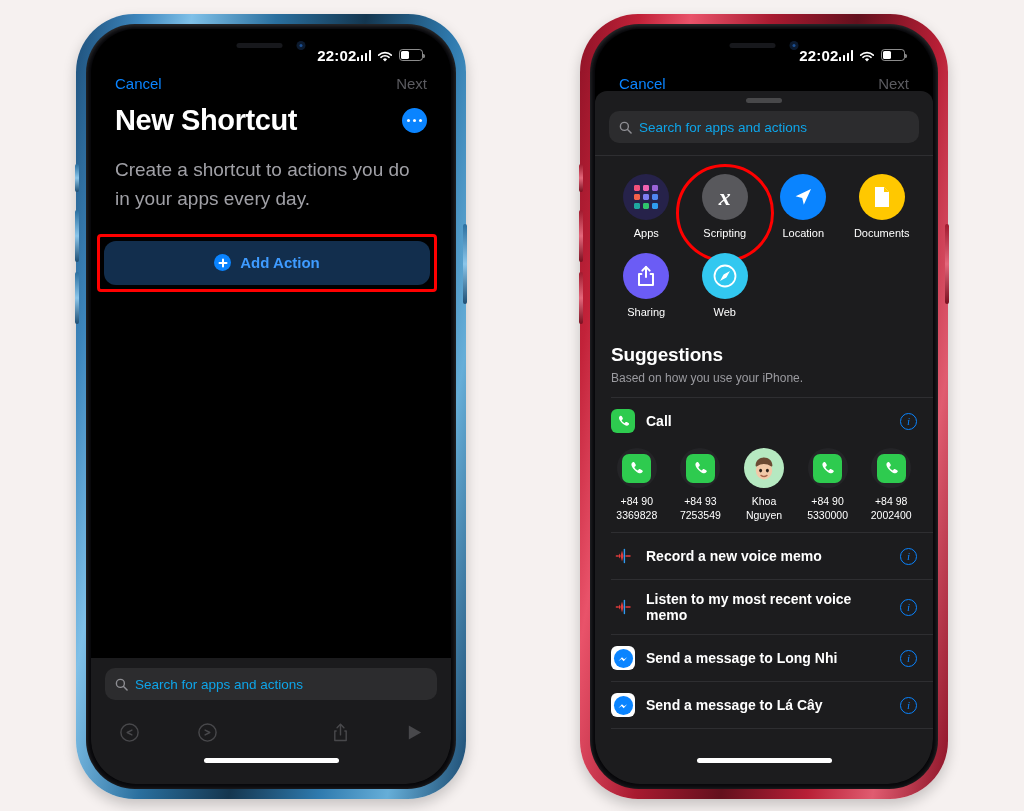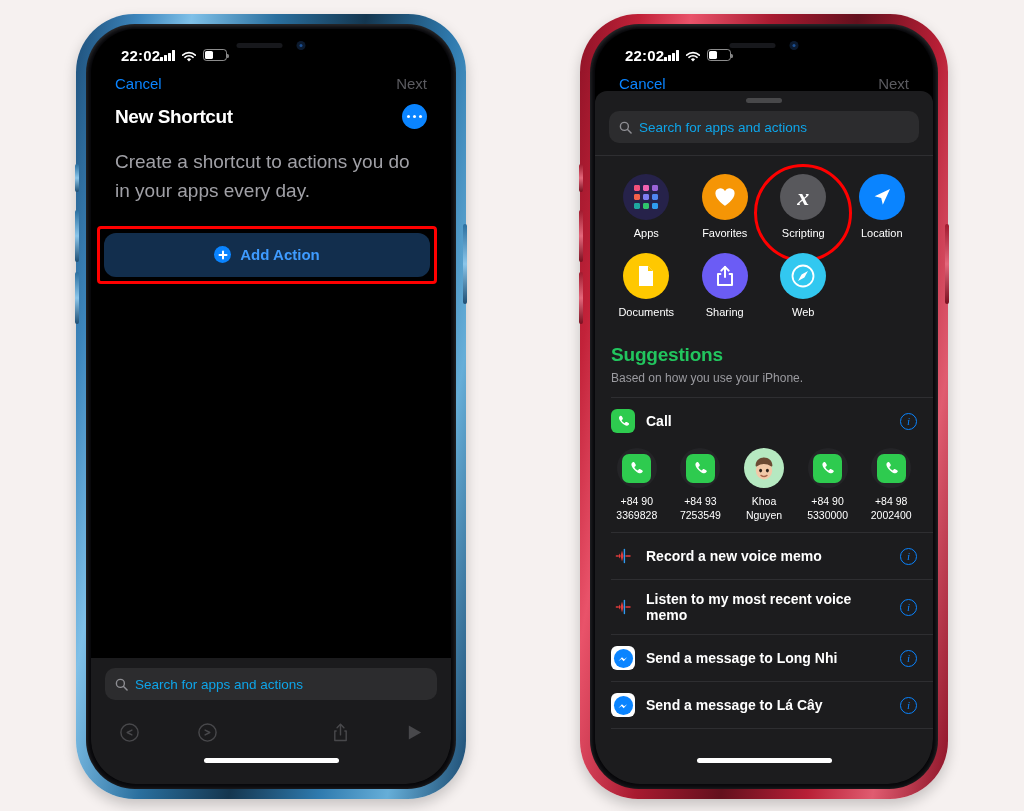--- a/index.html
+++ b/index.html
@@ -42,21 +42,21 @@
   }
   .sidebtn { position: absolute; border-radius: 2px; }
   .sidebtn.l { left: -1px; width: 4px; }
   .sidebtn.r { right: -1px; width: 4px; }
   .blue .sidebtn { background: linear-gradient(180deg,#2b6f9f,#8cc6ea,#1e4e73); }
   .red .sidebtn { background: linear-gradient(180deg,#a01a2e,#e4687c,#7a0f1f); }
 
   
   .statusbar {
     position: relative; height: 42px;
-    display: flex; align-items: center; justify-content: flex-start;
+    display: flex; align-items: center; justify-content: flex-end;
     padding: 10px 28px 0 30px; color: #fff;
   }
   .clock { font-size: 15px; font-weight: bold; letter-spacing: .2px; }
   .status-right { display: flex; align-items: center; gap: 6px; }
   .sig { display: flex; align-items: flex-end; gap: 1.5px; height: 11px; }
   .sig i { display: block; width: 2.5px; background: #fff; border-radius: .5px; }
   .sig i:nth-child(1){height:4px} .sig i:nth-child(2){height:6px}
   .sig i:nth-child(3){height:8px} .sig i:nth-child(4){height:11px}
   .wifi { width: 16px; height: 12px; position: relative; }
   .batt {
@@ -80,21 +80,21 @@
   .navrow {
     display: flex; justify-content: space-between; align-items: center;
     padding: 4px 24px 0 24px; font-size: 15px;
   }
   .nav-cancel { color: #0a84ff; }
   .nav-next { color: #5b5b60; }
   .titlerow {
     display: flex; align-items: center; justify-content: space-between;
     padding: 12px 24px 0 24px;
   }
-  .bigtitle { color: #fff; font-size: 19px; font-weight: bold; letter-spacing: -.4px; }
+  .bigtitle { color: #fff; font-size: 29px; font-weight: bold; letter-spacing: -.4px; }
   .dots-btn {
     width: 25px; height: 25px; border-radius: 50%; background: #0a84ff;
     display: flex; align-items: center; justify-content: center; gap: 2.5px;
   }
   .dots-btn i { width: 3.6px; height: 3.6px; border-radius: 50%; background: #fff; display: block; }
   .subtitle {
     color: #a0a0a6; font-size: 19px; line-height: 1.55;
     padding: 18px 24px 0 24px;
   }
   .addwrap { margin: 20px 14px 0 6px; border: 3px solid #ff0000; border-radius: 4px; padding: 4px; }
@@ -151,21 +151,21 @@
   .cat-ic { width: 46px; height: 46px; border-radius: 50%; display: flex; align-items: center; justify-content: center; }
   .cat-lb { color: #fff; font-size: 11px; }
   .cat.hl::after {
     content: ""; position: absolute; left: 50%; top: -10px; transform: translateX(-50%);
     width: 92px; height: 92px; border: 3.5px solid #ff0000; border-radius: 50%;
   }
   .appgrid { display: grid; grid-template-columns: repeat(3,6px); gap: 3.2px; }
   .appgrid i { width: 6px; height: 6px; border-radius: 1.4px; display: block; }
 
   .sug-head { padding: 10px 16px 0 16px; }
-  .sug-title { color: #22c55e; font-size: 19px; font-weight: bold; letter-spacing: -.2px; }
+  .sug-title { color: #ffffff; font-size: 19px; font-weight: bold; letter-spacing: -.2px; }
   .sug-sub { color: #9b9ba0; font-size: 12px; padding-top: 5px; }
 
   .row { display: flex; align-items: center; gap: 11px; padding: 11px 16px; }
   .row-lb { color: #fff; font-size: 14px; font-weight: bold; flex: 1; }
   .info {
     width: 17px; height: 17px; border-radius: 50%; border: 1.5px solid #0a84ff;
     color: #0a84ff; font-size: 11px; font-style: italic; font-family: "Liberation Serif", serif;
     display: flex; align-items: center; justify-content: center; flex: none;
   }
   .sep { height: 1px; background: #2e2e31; margin-left: 16px; }
@@ -369,28 +369,20 @@
                       <i style="background:#7d7df0"></i>
                       <i style="background:#4f86ef"></i>
                     <i style="background:#1fa7a0"></i>
                       <i style="background:#30c46b"></i>
                       <i style="background:#2f9bf0"></i>
                   </span>
                 </div>
                 <div class="cat-lb">Apps</div>
               </div>
 
-              <div class="cat">
-                <div class="cat-ic" style="background:#f59505">
-                  <svg width="24" height="22" viewBox="0 0 24 22">
-                      <path d="M12 20S2.4 13.6 2.4 7.6A5.1 5.1 0 0 1 12 5a5.1 5.1 0 0 1 9.6 2.6C21.6 13.6 12 20 12 20Z" fill="#fff"></path>
-                    </svg>
-                </div>
-                <div class="cat-lb">Favorites</div>
-              </div>
 
               <div class="cat hl">
                 <div class="cat-ic" style="background:#58585c">
                   <span style="color:#fff;font-family:'Liberation Serif',serif;font-style:italic;font-size:24px;font-weight:bold;line-height:1;">x</span>
                 </div>
                 <div class="cat-lb">Scripting</div>
               </div>
 
 
               <div class="cat">

